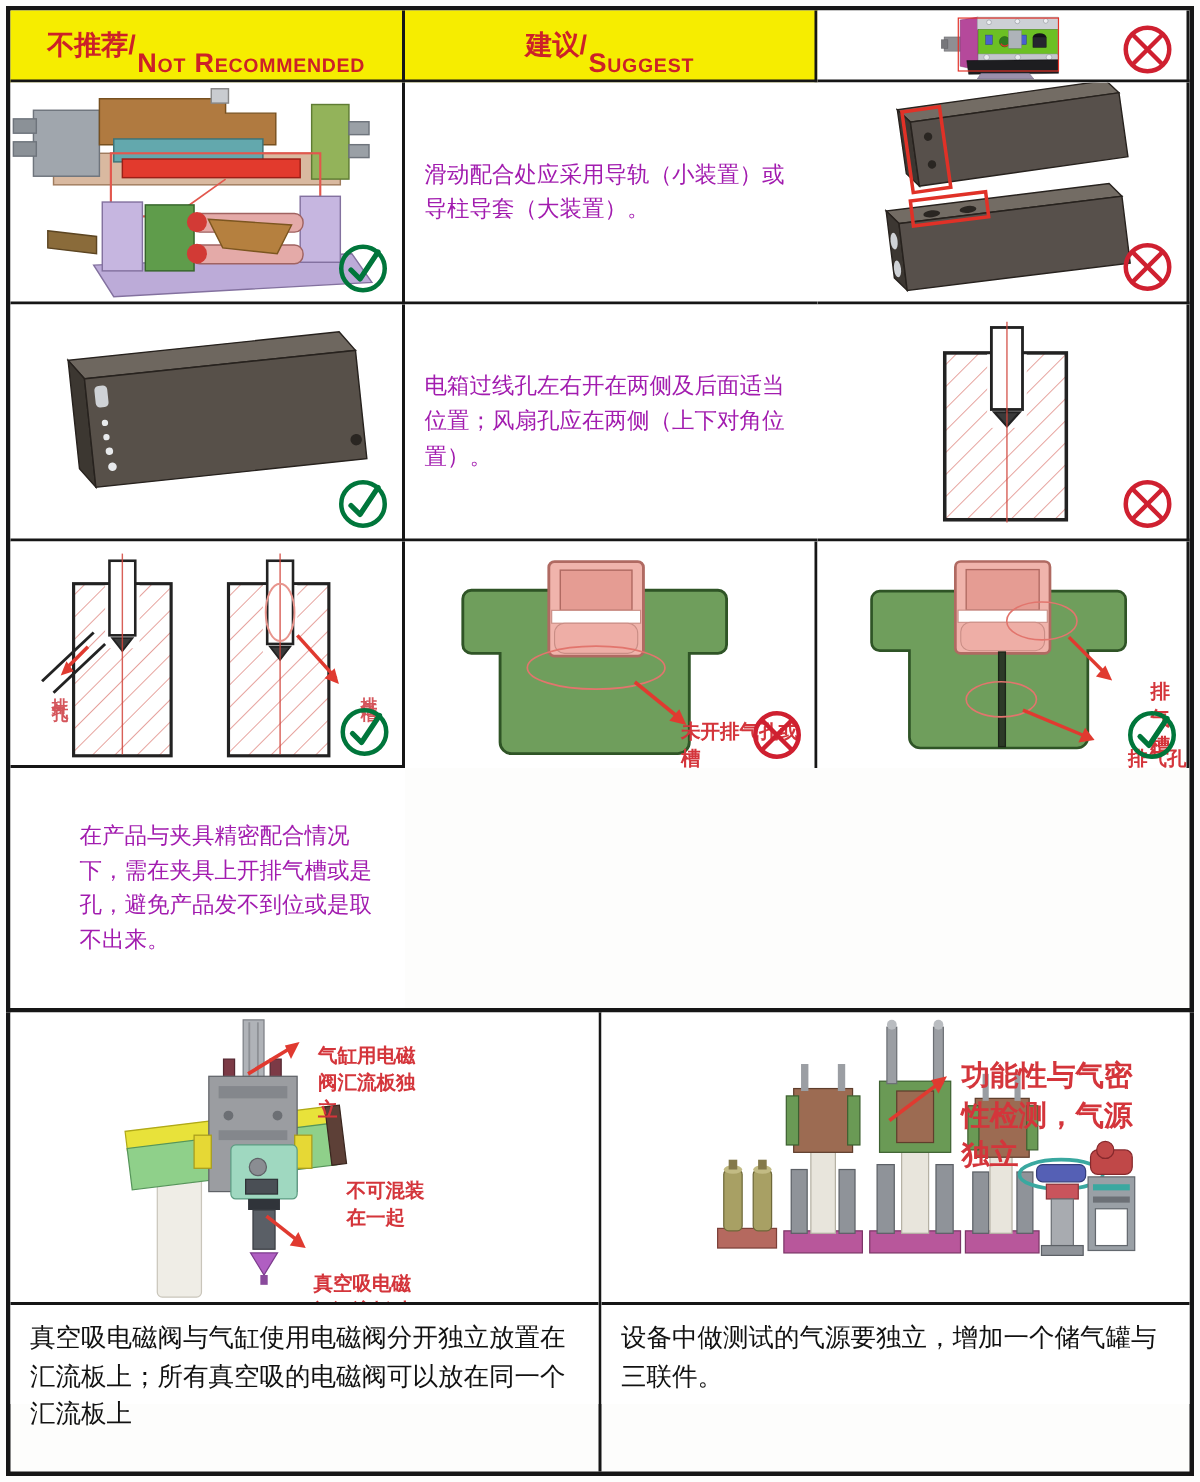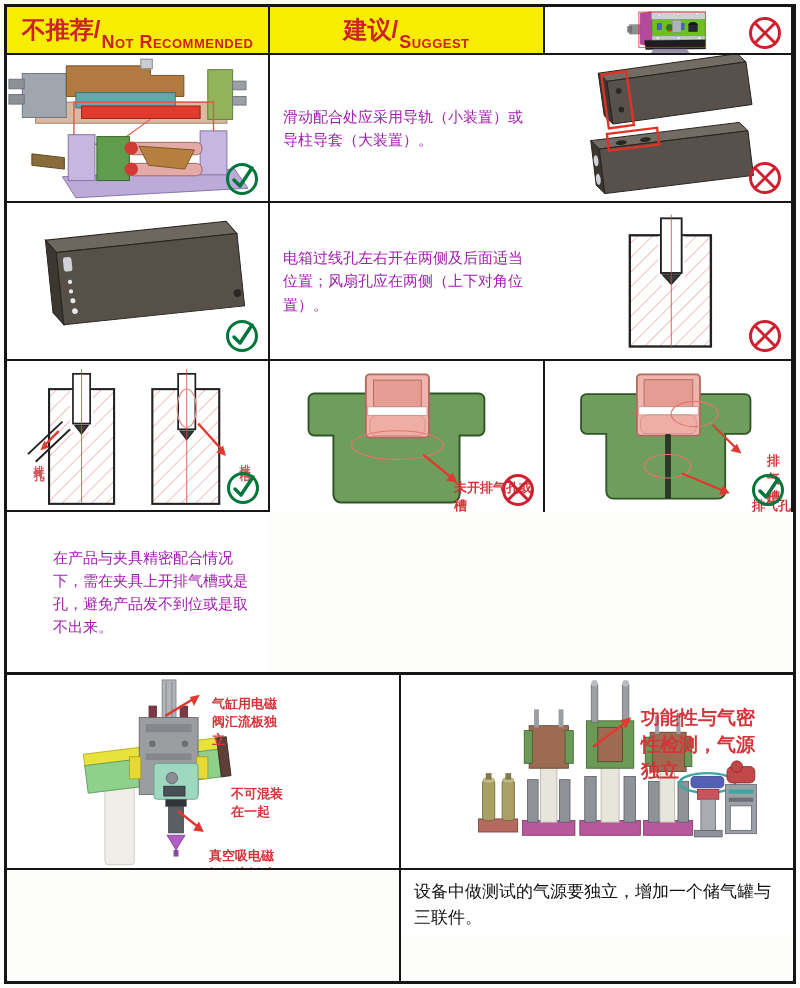--- a/index.html
+++ b/index.html
@@ -7,21 +7,21 @@
   .sheet { position:absolute; left:4px; top:4px; width:792px; height:980px; }
 
   
   .tbl { display:grid; grid-template-columns:263px 275px 248px; grid-template-rows:48px 148px 158px 151px 160px;
          border:3px solid #161616; width:792px; }
   .cell { position:relative; background:#fff; border-right:2px solid #161616; border-bottom:2px solid #161616; overflow:hidden; }
   .cell.lastcol { border-right:none; }
   .cell.lastrow { border-bottom:none;padding-left:46px; }
 
   .th { background:#f6ed00; color:#cc2128; display:flex; align-items:center; justify-content:center; gap:1px; }
-  .th .zh { font-size:24px; font-weight:bold; }
+  .th .zh { font-size:18px; font-weight:bold; }
   .th .en { font-size:18px; font-weight:bold; font-variant:small-caps; letter-spacing:.5px;margin-top:24px; }
 
   .clar { display:flex; align-items:center; padding:0 10px 0 13px; font-size:15px; line-height:1.55; color:#a21caf; }
 
   .diagram { position:absolute; inset:0; width:100%; height:100%; }
 
   
   .rlabel { position:absolute; color:#d4353b; font-weight:bold; font-size:13px; line-height:1.4; }
   .vlabel { position:absolute; color:#d4555b; font-weight:bold; font-size:11px; writing-mode:vertical-rl; text-orientation:upright; letter-spacing:3px; }
 
@@ -336,20 +336,21 @@
 
           <line x1="150" y1="50" x2="183" y2="30" stroke="#e03a30" stroke-width="3"></line>
           <polygon points="192,24 180,27 185,38" fill="#e03a30"></polygon>
           <line x1="165" y1="166" x2="193" y2="188" stroke="#e03a30" stroke-width="3"></line>
           <polygon points="197,192 184,190 191,179" fill="#e03a30"></polygon>
         </svg>
         <div class="rlabel" style="left:205px;top:20px;width:76px;">气缸用电磁阀汇流板独立</div>
         <div class="rlabel" style="left:224px;top:110px;width:62px;">不可混装在一起</div>
         <div class="rlabel" style="left:202px;top:172px;width:76px;">真空吸电磁阀汇流板独立</div>
       </div>
+      <div class="pcap">真空吸电磁阀与气缸使用电磁阀分开独立放置在汇流板上；所有真空吸的电磁阀可以放在同一个汇流板上</div>
     </div>
 
     <div class="panel">
       <div class="pimg">
         <svg class="diagram" viewBox="0 0 390 236">
 
           <rect x="50" y="176" width="48" height="16" fill="#b5695f" stroke="#7c3f38"></rect>
           <rect x="55" y="128" width="15" height="50" rx="4" fill="#a8a064" stroke="#6e6838"></rect>
           <rect x="79" y="128" width="15" height="50" rx="4" fill="#a8a064" stroke="#6e6838"></rect>
           <ellipse cx="62.5" cy="128" rx="7.5" ry="3.5" fill="#c2bb84"></ellipse>

